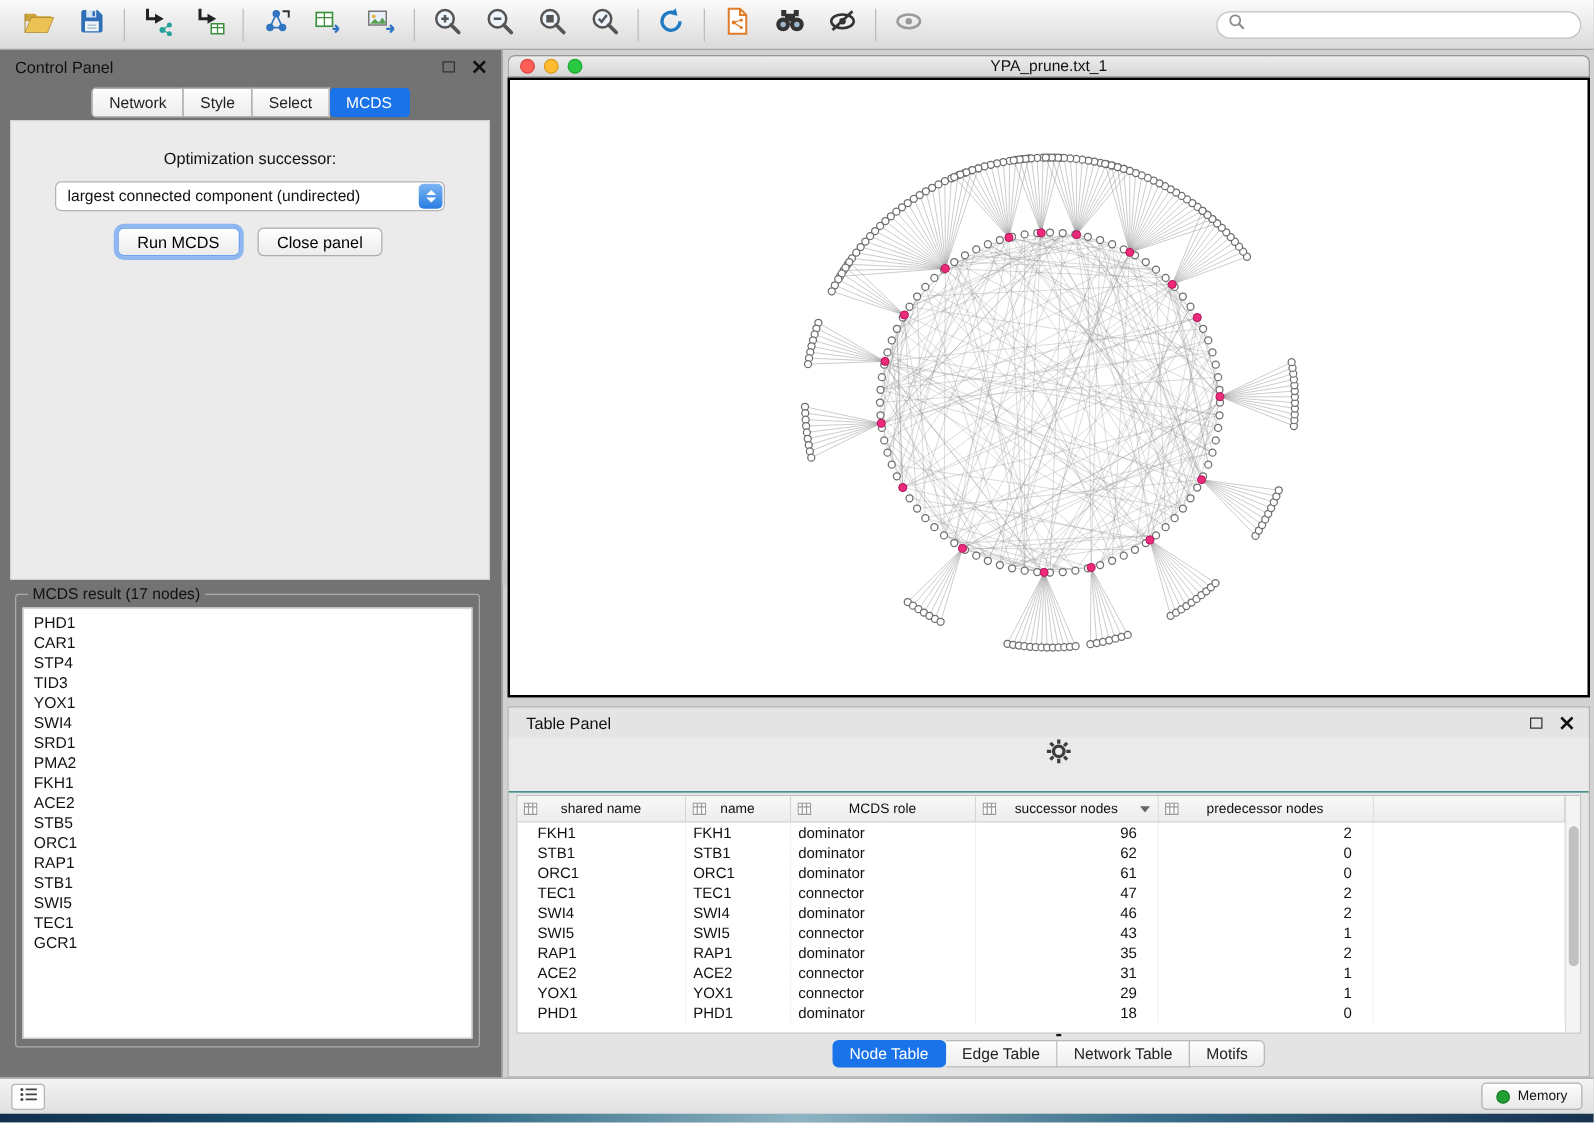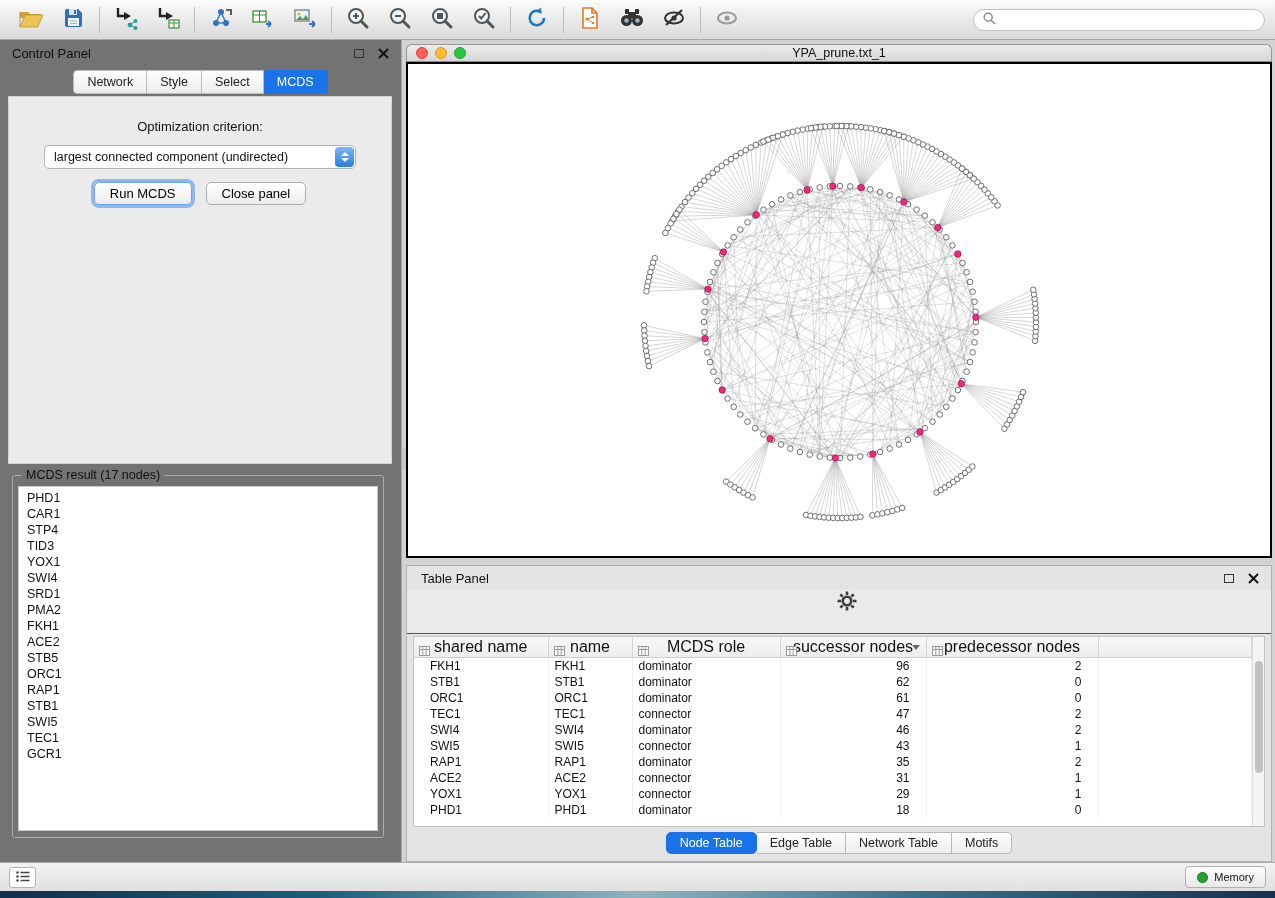--- a/index.html
+++ b/index.html
@@ -65,21 +65,21 @@
   .hubnode { fill:#ee2a7b; stroke:#b3135a; stroke-width:0.8; }
 
   
   .table-panel { position:absolute; left:406px; top:565px; width:866px; height:297px; background:#e4e4e4; border:1px solid #b2b2b2; }
   .tp-header { height:24px; display:flex; align-items:center; padding:0 12px 0 14px; font-size:13px; }
   .tp-toolbar { height:44px; background:#eaeaea; border-bottom:1px solid #0f766e; display:flex; align-items:center; padding-left:16px; gap:32px;flex-direction:column; }
   .tp-tool { width:26px; height:26px; display:flex; align-items:center; justify-content:center; }
   .fx { font-family:"Liberation Serif",serif; font-style:italic; font-size:17px; color:#9b9b9b; }
   .tp-table-wrap { position:absolute; top:70px; left:6px; right:6px; bottom:34px; background:#fff; border:1px solid #c3c3c3; overflow:hidden; }
   table { border-collapse:collapse; width:calc(100% - 12px); table-layout:fixed; }
-  th { font-weight:normal; font-size:16px; height:20px; background:linear-gradient(#f8f8f8,#ededed);
+  th { font-weight:normal; font-size:11px; height:20px; background:linear-gradient(#f8f8f8,#ededed);
     border-right:1px solid #d5d5d5; border-bottom:1px solid #cfcfcf; position:relative; text-align:center; white-space:nowrap; overflow:hidden; }
   .th-sort-icon { position:absolute; left:5px; top:5px; }
   .th-chevron { position:absolute; right:6px; top:8px; width:0; height:0;
     border-left:4px solid transparent; border-right:4px solid transparent; border-top:5px solid #666; }
   td { font-size:12px; height:16px; line-height:16px; border-right:1px solid #f1f1f1; white-space:nowrap; overflow:hidden; padding:0 6px; }
   td.first { padding-left:16px; }
   td.num { text-align:right; padding-right:16px; }
   .tp-scrollbar { position:absolute; top:0; right:0; bottom:0; width:12px; background:#f4f4f4; border-left:1px solid #ddd; }
   .tp-thumb { position:absolute; top:24px; left:1.5px; width:8px; height:112px; background:#c1c1c1; border-radius:4px; }
   .tp-tabs { position:absolute; bottom:7px; left:0; right:0; display:flex; justify-content:center; }
@@ -260,21 +260,21 @@
         <line x1="10" y1="1" x2="1" y2="10"></line>
       </svg>
   </div>
   <div class="cp-tabs">
       <div class="cp-tab">Network</div>
       <div class="cp-tab">Style</div>
       <div class="cp-tab">Select</div>
       <div class="cp-tab active">MCDS</div>
     </div>
   <div class="cp-content">
-    <div class="opt-label">Optimization criterion:</div>
+    <div class="opt-label">Optimization successor:</div>
     <div class="dropdown">
       <span>largest connected component (undirected)</span>
       <span class="dd-stepper">
           <span class="dd-up"></span>
           <span class="dd-down"></span>
         </span>
     </div>
     <div class="btn-row">
       <button class="btn focused">Run MCDS</button>
       <button class="btn">Close panel</button>

